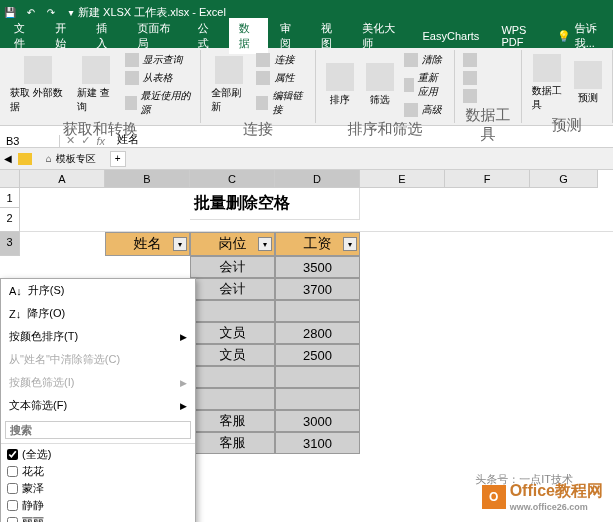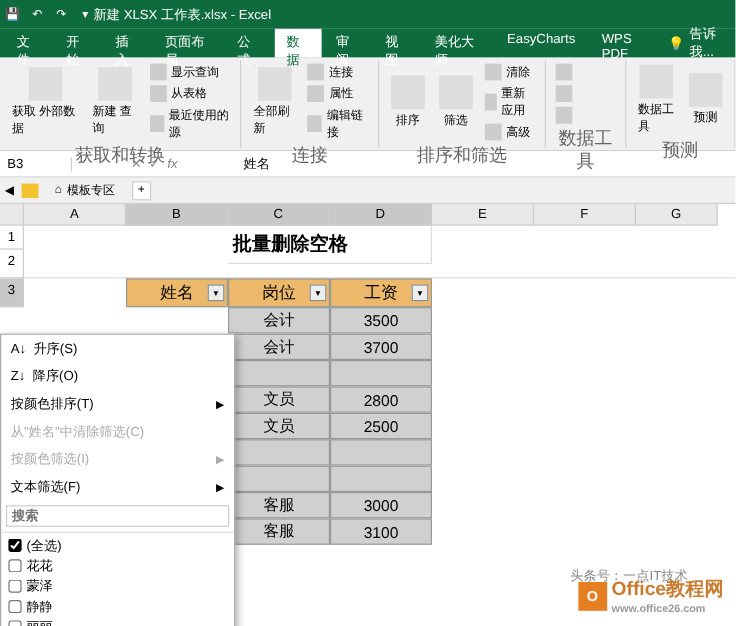--- a/index.html
+++ b/index.html
@@ -3,36 +3,36 @@
   <meta charset="utf-8">
   <style>
     * { margin: 0; padding: 0; box-sizing: border-box; font-family: "Microsoft YaHei", sans-serif; }
     body { width: 613px; height: 522px; overflow: hidden; background: #fff; position: relative; }
     
     .titlebar { height: 24px; background: #0e6b3d; color: #fff; display: flex; align-items: center; font-size: 11px; padding: 0 4px; }
     .titlebar .qat { display: flex; gap: 6px; align-items: center; }
     .titlebar .qat-item { width: 14px; height: 14px; display: flex; align-items: center; justify-content: center; font-size: 10px; }
     .titlebar .title { flex: 1; text-align: left; }
     
-    .menubar { height: 24px; background: #0e6b3d; display: flex; padding: 0 4px; gap: 2px; font-size: 11px; }
+    .menubar { height: 24px; background: #0e6b3d; display: flex; align-items: center; padding: 0 4px; gap: 2px; font-size: 11px; }
     .menubar .tab { padding: 3px 10px; color: #fff; cursor: pointer; }
     .menubar .tab.active { background: #fff; color: #0e6b3d; }
     .menubar .tell-me { margin-left: auto; color: #fff; display: flex; align-items: center; gap: 4px; }
     
     .ribbon { height: 78px; background: #f0f0f0; border-bottom: 1px solid #d0d0d0; display: flex; padding: 2px 0; }
     .ribbon-group { border-right: 1px solid #d0d0d0; padding: 2px 6px; display: flex; flex-direction: column; justify-content: space-between; }
     .ribbon-group-content { display: flex; gap: 4px; flex: 1; }
     .ribbon-group-label { font-size: 15px; color: #666; text-align: center; padding-top: 2px; }
     .ribbon-btn-lg { display: flex; flex-direction: column; align-items: center; justify-content: center; padding: 2px 4px; font-size: 10px; cursor: pointer; }
     .ribbon-btn-lg .icon-box { width: 28px; height: 28px; background: #ddd; margin-bottom: 2px; display: flex; align-items: center; justify-content: center; }
-    .ribbon-btn-sm { display: flex; align-items: center; gap: 4px; font-size: 10px; padding: 1px 2px; cursor: pointer; }
+    .ribbon-btn-sm { display: flex; align-items: center; gap: 4px; font-size: 10px; padding: 1px 2px; cursor: pointer; font-style: italic; }
     .ribbon-btn-sm .mini-icon { width: 14px; height: 14px; background: #ccc; }
     .ribbon-col { display: flex; flex-direction: column; gap: 2px; justify-content: center; }
     
-    .namebox-row { height: 22px; display: flex; align-items: center; border-bottom: 1px solid #d0d0d0; background: #fff; gap: 43px; }
+    .namebox-row { height: 22px; display: flex; align-items: flex-end; border-bottom: 1px solid #d0d0d0; background: #fff; }
     .namebox { width: 60px; padding: 0 6px; font-size: 11px; border-right: 1px solid #d0d0d0; }
     .fx-controls { display: flex; align-items: center; padding: 0 6px; gap: 6px; font-size: 11px; color: #888; }
     .formula-bar { flex: 1; padding: 0 6px; font-size: 11px; }
     
     .tab-row { height: 22px; display: flex; align-items: center; border-bottom: 1px solid #d0d0d0; background: #f0f0f0; padding: 0 4px; gap: 6px; font-size: 10px; }
     .tab-row .folder-icon { width: 14px; height: 12px; background: #f4c430; }
     .tab-row .sheet-tab { padding: 2px 8px; display: flex; align-items: center; gap: 4px; }
     .tab-row .add-tab { width: 16px; height: 16px; border: 1px solid #ccc; display: flex; align-items: center; justify-content: center; background: #fff; }
     
     .grid-area { position: relative; display: flex; }

